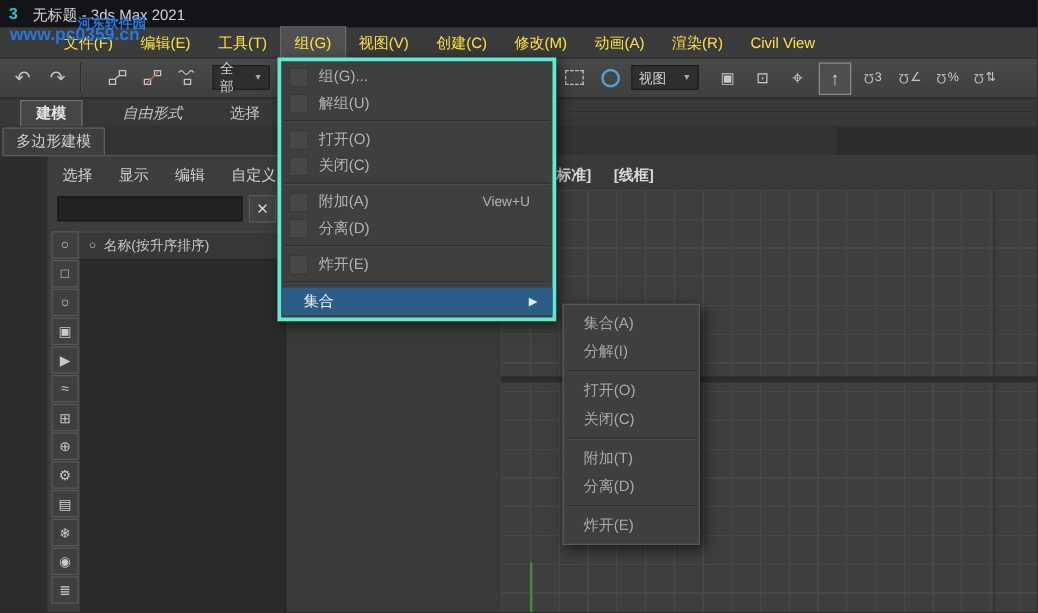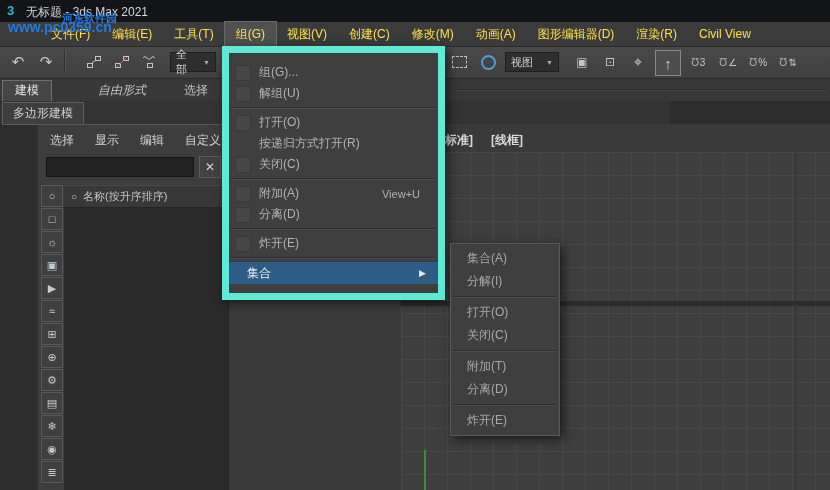--- a/index.html
+++ b/index.html
@@ -61,22 +61,22 @@
   #viewport{left:228px;top:124px;width:602px;height:366px;background:#3a3a3a;
             border-left:1px solid #242424;box-sizing:border-box;overflow:hidden;}
   .vlabel{position:absolute;top:8px;color:#d8d8d8;font-weight:bold;}
   #gridzone{position:absolute;left:172px;top:28px;width:430px;height:338px;background:#3e3e3e;
     background-image:repeating-linear-gradient(to right,#484848 0 1px,transparent 1px 23px),
                      repeating-linear-gradient(to bottom,#484848 0 1px,transparent 1px 23px);}
   #majorh{position:absolute;left:0;top:149px;width:100%;height:5px;background:#2c2c2c;}
   #majorv{position:absolute;left:394px;top:0;width:1px;height:100%;background:#313131;}
   #gaxis{position:absolute;left:23px;top:298px;width:2px;height:40px;background:#3e8c35;}
   
-  #groupmenu{left:222px;top:46px;width:223px;background:#3f3f3f;border:7px solid #5eead4;
-             box-shadow:3px 3px 10px rgba(0,0,0,.6);padding:9px 0;z-index:40;box-sizing:border-box;}
+  #groupmenu{left:222px;top:46px;width:223px;background:#3f3f3f;border:3px solid #5eead4;
+             box-shadow:3px 3px 10px rgba(0,0,0,.6);padding:2px 0;z-index:40;box-sizing:border-box;}
   .mi{height:21px;display:flex;align-items:center;padding:0 6px;color:#b2b2b2;}
   .mic{width:16px;height:16px;margin-right:8px;background:#474747;border:1px solid #393939;
        box-sizing:border-box;flex:none;}
   .mic.ghost{background:transparent;border-color:transparent;}
   .mis{margin-left:auto;margin-right:12px;font-size:11px;}
   .msep{height:1px;margin:3px 2px;background:#2e2e2e;border-bottom:1px solid #4c4c4c;}
   .mi.hl{background:#2c5d87;color:#f2f2f2;height:22px;padding-left:18px;}
   .marrow{margin-left:auto;margin-right:6px;font-size:9px;color:#e8e8e8;}
   #submenu{left:450px;top:243px;width:110px;background:#3f3f3f;border:1px solid #595959;
            box-shadow:3px 3px 10px rgba(0,0,0,.6);padding:3px 0;z-index:45;box-sizing:border-box;}
@@ -101,21 +101,20 @@
 
   <div class="abs" id="menubar">
     <span class="mitem">文件(F)</span>
     <span class="mitem">编辑(E)</span>
     <span class="mitem">工具(T)</span>
     <span class="mitem active">组(G)</span>
     <span class="mitem">视图(V)</span>
     <span class="mitem">创建(C)</span>
     <span class="mitem">修改(M)</span>
     <span class="mitem">动画(A)</span>
-    <span class="mitem">图形编辑器(D)</span>
     <span class="mitem">渲染(R)</span>
     <span class="mitem">Civil View</span>
   </div>
 
   <div class="abs" id="toolbar">
     <span class="tbtn" style="left:6px;">↶</span>
     <span class="tbtn" style="left:34px;">↷</span>
     <span class="tsep" style="left:64px;"></span>
     <span class="tbtn" style="left:82px;">
       <svg width="16" height="16" viewBox="0 0 16 16">
@@ -167,21 +166,21 @@
         <span class="mag">Ω</span>
         <span class="snapsub">%</span>
       </span>
     <span class="tbtn" style="left:776px;">
         <span class="mag">Ω</span>
         <span class="snapsub">⇅</span>
       </span>
   </div>
 
   <div class="abs" id="ribbonrow">
-    <span class="rtab active" style="left:2px;">建模</span>
+    <span class="rtab active" style="left:16px;font-weight:bold;">建模</span>
     <span class="rtab" style="left:86px;font-style:italic;">自由形式</span>
     <span class="rtab" style="left:172px;">选择</span>
     <span class="abs" style="left:436px;top:6px;font-size:8px;color:#9a9a9a;">▼</span>
     <div class="abs" id="groove"></div>
   </div>
 
   <div class="abs" id="subtabrow">
     <span class="abs" id="subtab">多边形建模</span>
   </div>
 
@@ -232,24 +231,20 @@
     <div class="mi">
       <span class="mic"></span>
       <span>解组(U)</span>
     </div>
     <div class="msep"></div>
     <div class="mi">
       <span class="mic"></span>
       <span>打开(O)</span>
     </div>
     <div class="mi">
-      <span class="mic ghost"></span>
-      <span>按递归方式打开(R)</span>
-    </div>
-    <div class="mi">
       <span class="mic"></span>
       <span>关闭(C)</span>
     </div>
     <div class="msep"></div>
     <div class="mi">
       <span class="mic"></span>
       <span>附加(A)</span>
       <span class="mis">View+U</span>
     </div>
     <div class="mi">

